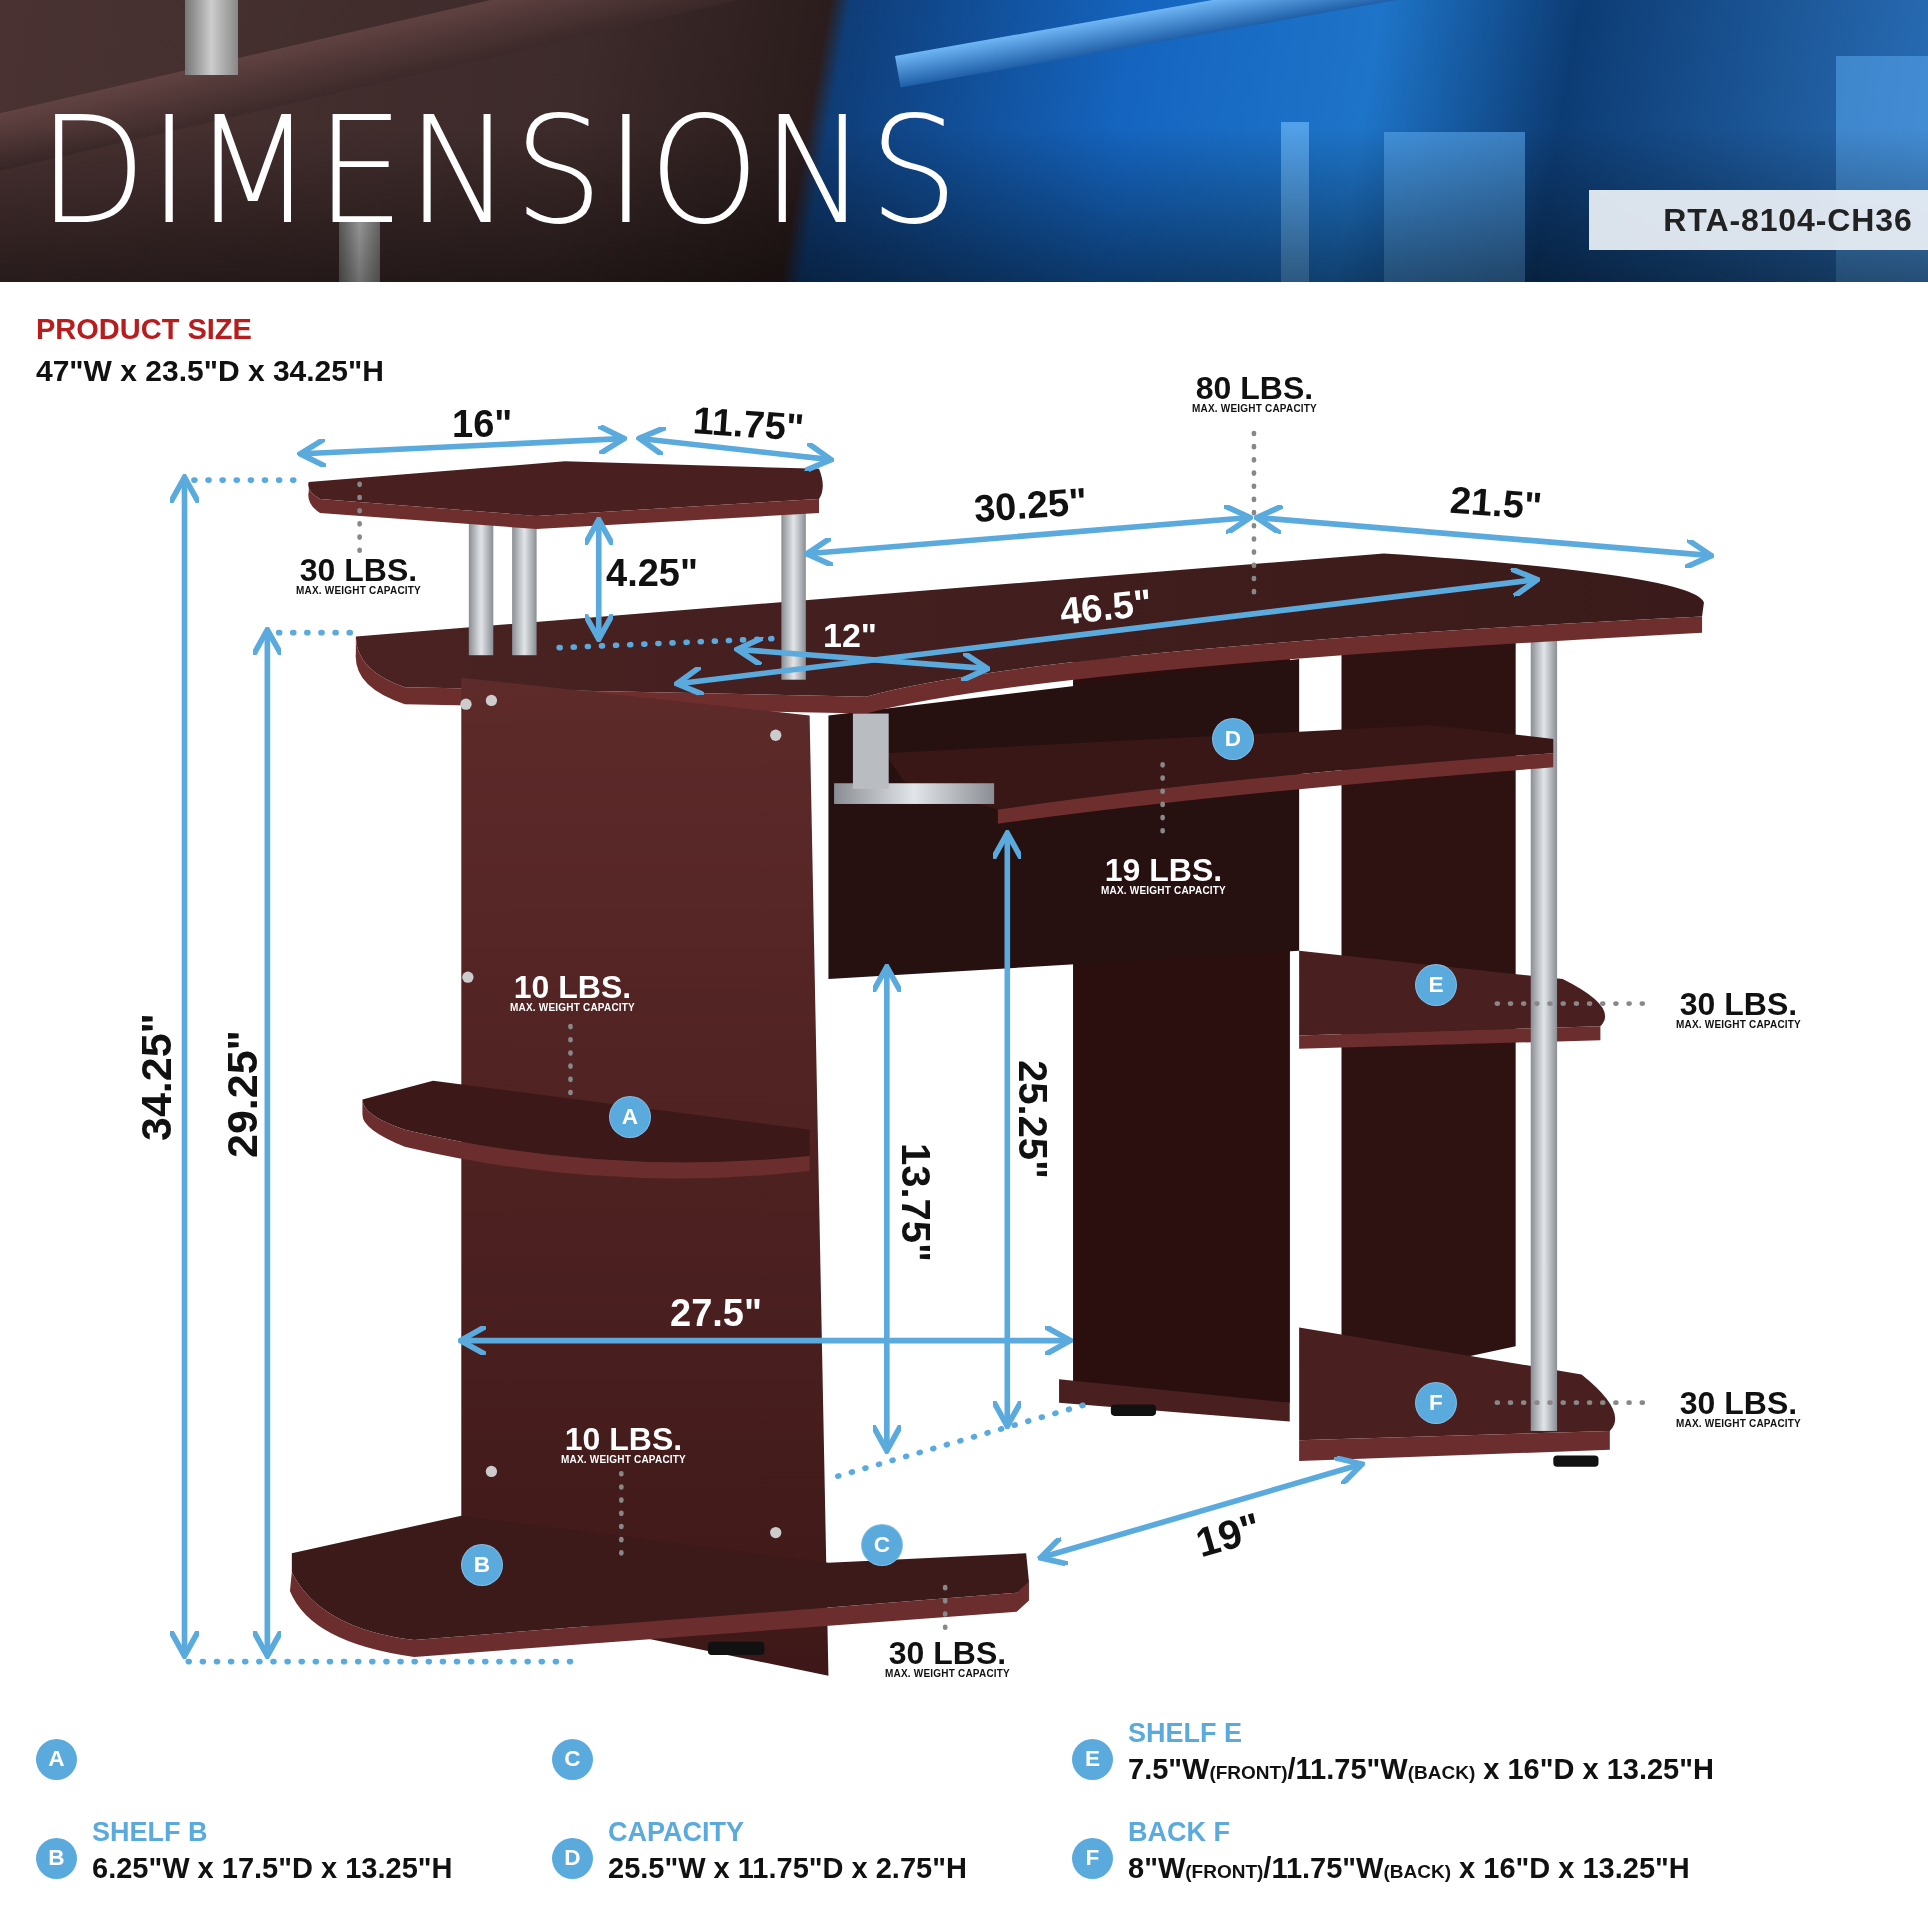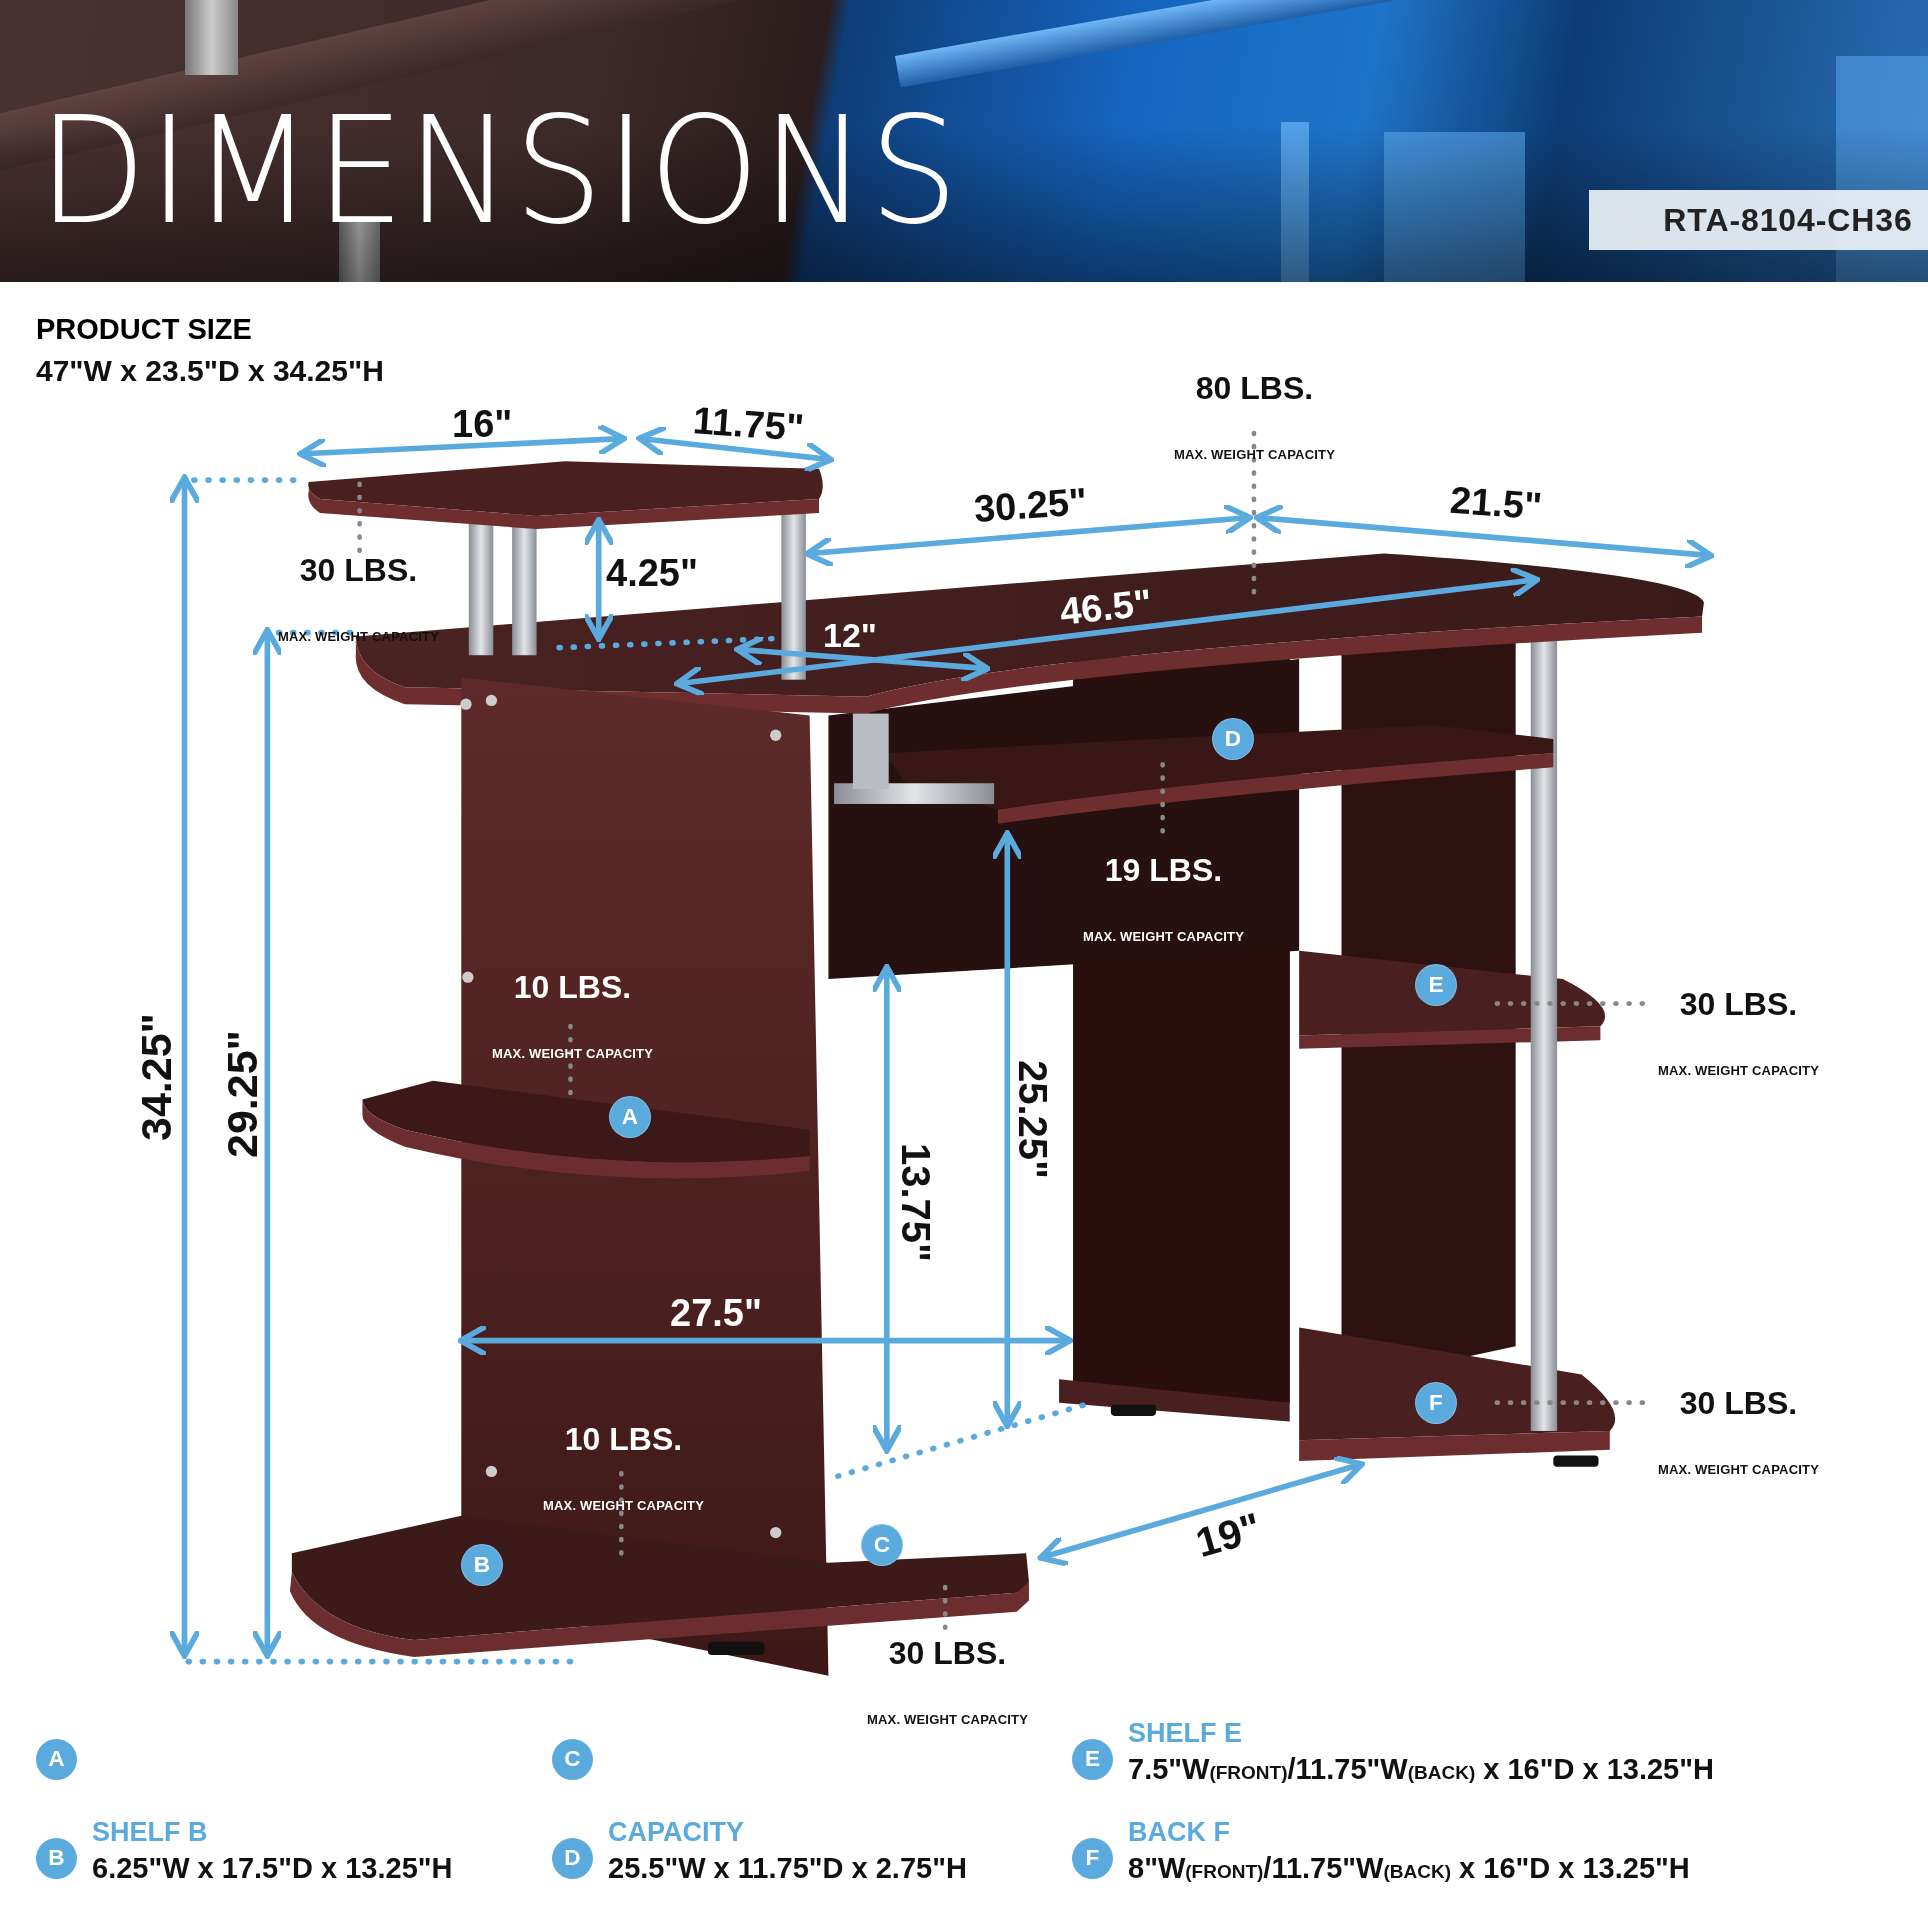--- a/index.html
+++ b/index.html
@@ -12,29 +12,29 @@
   .banner .desk-edge{position:absolute;left:-38px;top:122px;width:1318px;height:56px;
     background:linear-gradient(180deg,#6a4848,#3b2828);transform:rotate(-13deg);transform-origin:left top;opacity:.75;}
   .banner .blue-edge{position:absolute;left:895px;top:56px;width:1130px;height:32px;
     background:linear-gradient(180deg,#6fb6f5,#1f5fa8);transform:rotate(-10deg);transform-origin:left top;}
   .banner .panel{position:absolute;background:#5aa8ef;opacity:.85;}
   .banner-title{position:absolute;left:38px;top:89px;color:#fff;font-size:141px;font-weight:300;
     letter-spacing:1.9px;font-family:"DejaVu Sans",sans-serif;transform:scaleY(1.05);
     -webkit-text-stroke:0px;}
   .sku{position:absolute;left:1589px;top:190px;width:398px;height:60px;background:rgba(235,240,246,.93);
     display:flex;align-items:center;justify-content:center;color:#222;font-size:32px;font-weight:bold;letter-spacing:0.9px;}
-  .product-size-label{position:absolute;left:36px;top:313px;color:#000000;font-size:29px;font-weight:bold;}
+  .product-size-label{position:absolute;left:36px;top:313px;color:#b91c1c;font-size:29px;font-weight:bold;}
   .product-size-value{position:absolute;left:36px;top:354px;color:#111;font-size:30px;font-weight:bold;}
   svg.diagram{position:absolute;left:0;top:0;}
   .dim{position:absolute;color:#111;font-weight:bold;font-size:38px;white-space:nowrap;}
   .dim.white{color:#fff;}
   .dim.vert{transform-origin:left top;}
   .cap{position:absolute;text-align:center;white-space:nowrap;color:#111;}
   .cap .lbs{display:block;font-size:32px;font-weight:bold;line-height:26px;}
-  .cap .mx{display:block;font-size:13px;font-weight:bold;line-height:15px;letter-spacing:0.2px;margin-top:46px;}
+  .cap .mx{display:block;font-size:10px;font-weight:bold;line-height:15px;letter-spacing:0.2px;}
   .cap.white{color:#fff;}
   .badge{position:absolute;width:40px;height:40px;border-radius:50%;background:#5aaade;color:#fff;
     font-weight:bold;font-size:22.6px;display:flex;align-items:center;justify-content:center;border:1.9px solid rgba(255,255,255,.25);}
   .legend{position:absolute;display:flex;align-items:flex-start;}
   .legend .lb{width:41px;height:41px;border-radius:50%;background:#5aaade;color:#fff;font-weight:bold;font-size:22.6px;
     display:flex;align-items:center;justify-content:center;margin-top:22.6px;margin-right:15px;}
   .legend .txt .t{display:block;color:#5aaade;font-size:27px;font-weight:bold;line-height:34px;}
   .legend .txt .d{display:block;color:#111;font-size:29px;font-weight:bold;line-height:38px;white-space:nowrap;}
   .legend .txt .d small{font-size:19px;text-align:center;}
 </style>

